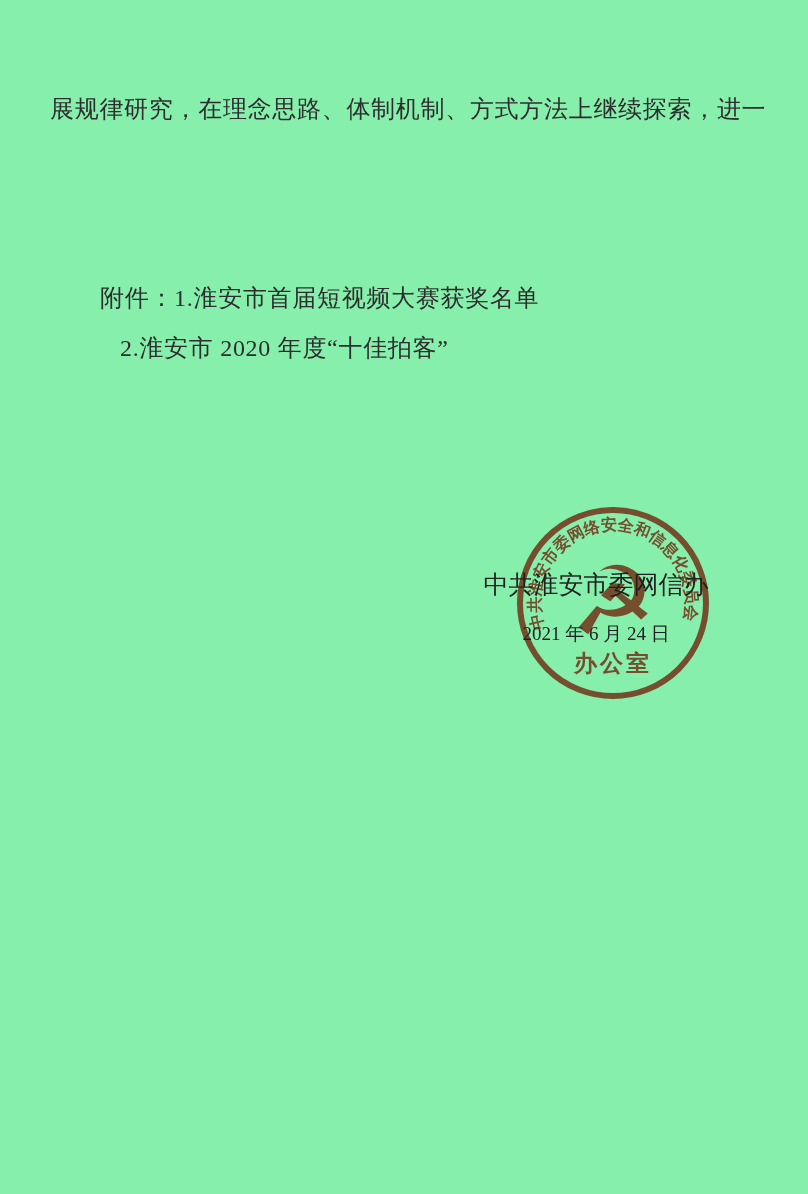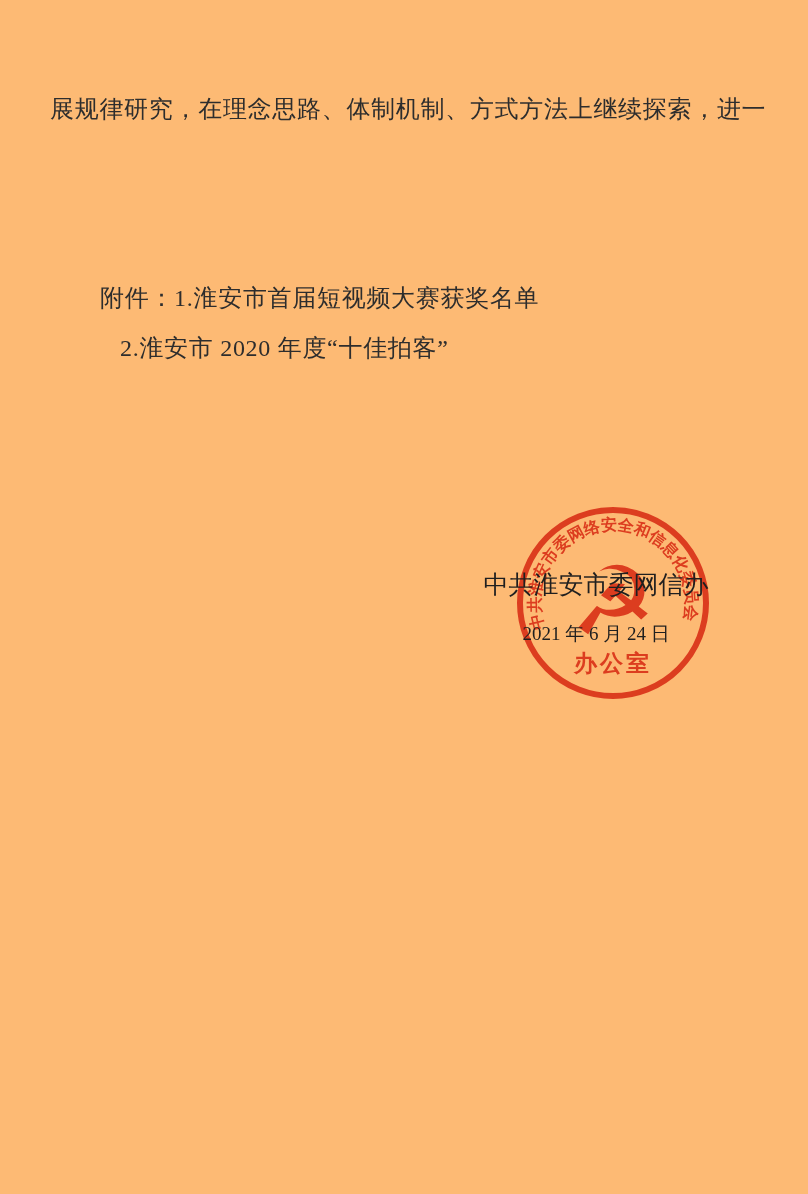--- a/index.html
+++ b/index.html
@@ -4,21 +4,21 @@
 <style>
   html, body {
     margin: 0;
     padding: 0;
     background: #ffffff;
   }
   .page {
     position: relative;
     width: 808px;
     height: 1194px;
-    background: #fdba74;
+    background: #86efac;
     overflow: hidden;
     font-family: "Liberation Serif", "DejaVu Serif", serif;
     color: #2d2d2d;
   }
   
   .body-text {
     position: absolute;
     top: 86px;
     left: 50px;
     width: 718px;

